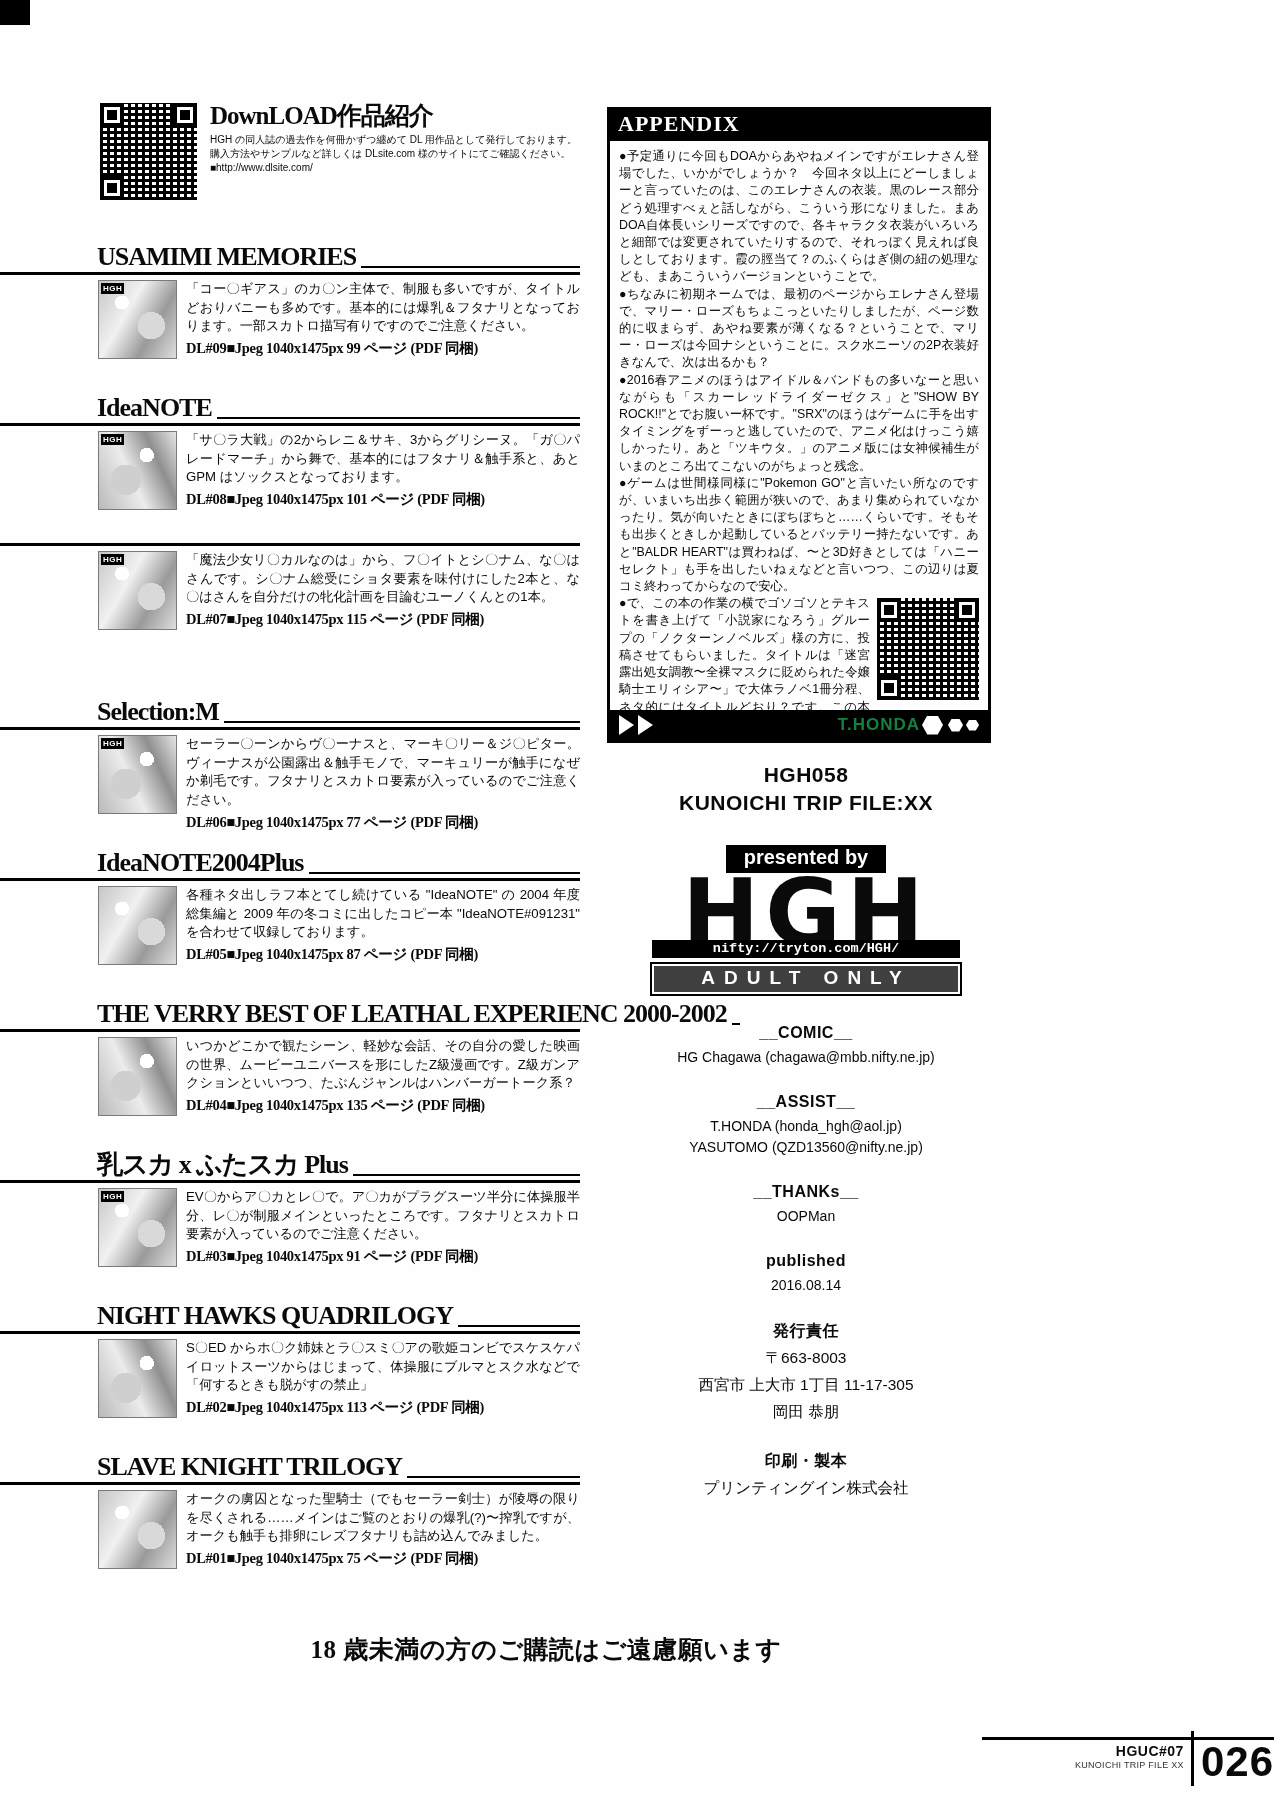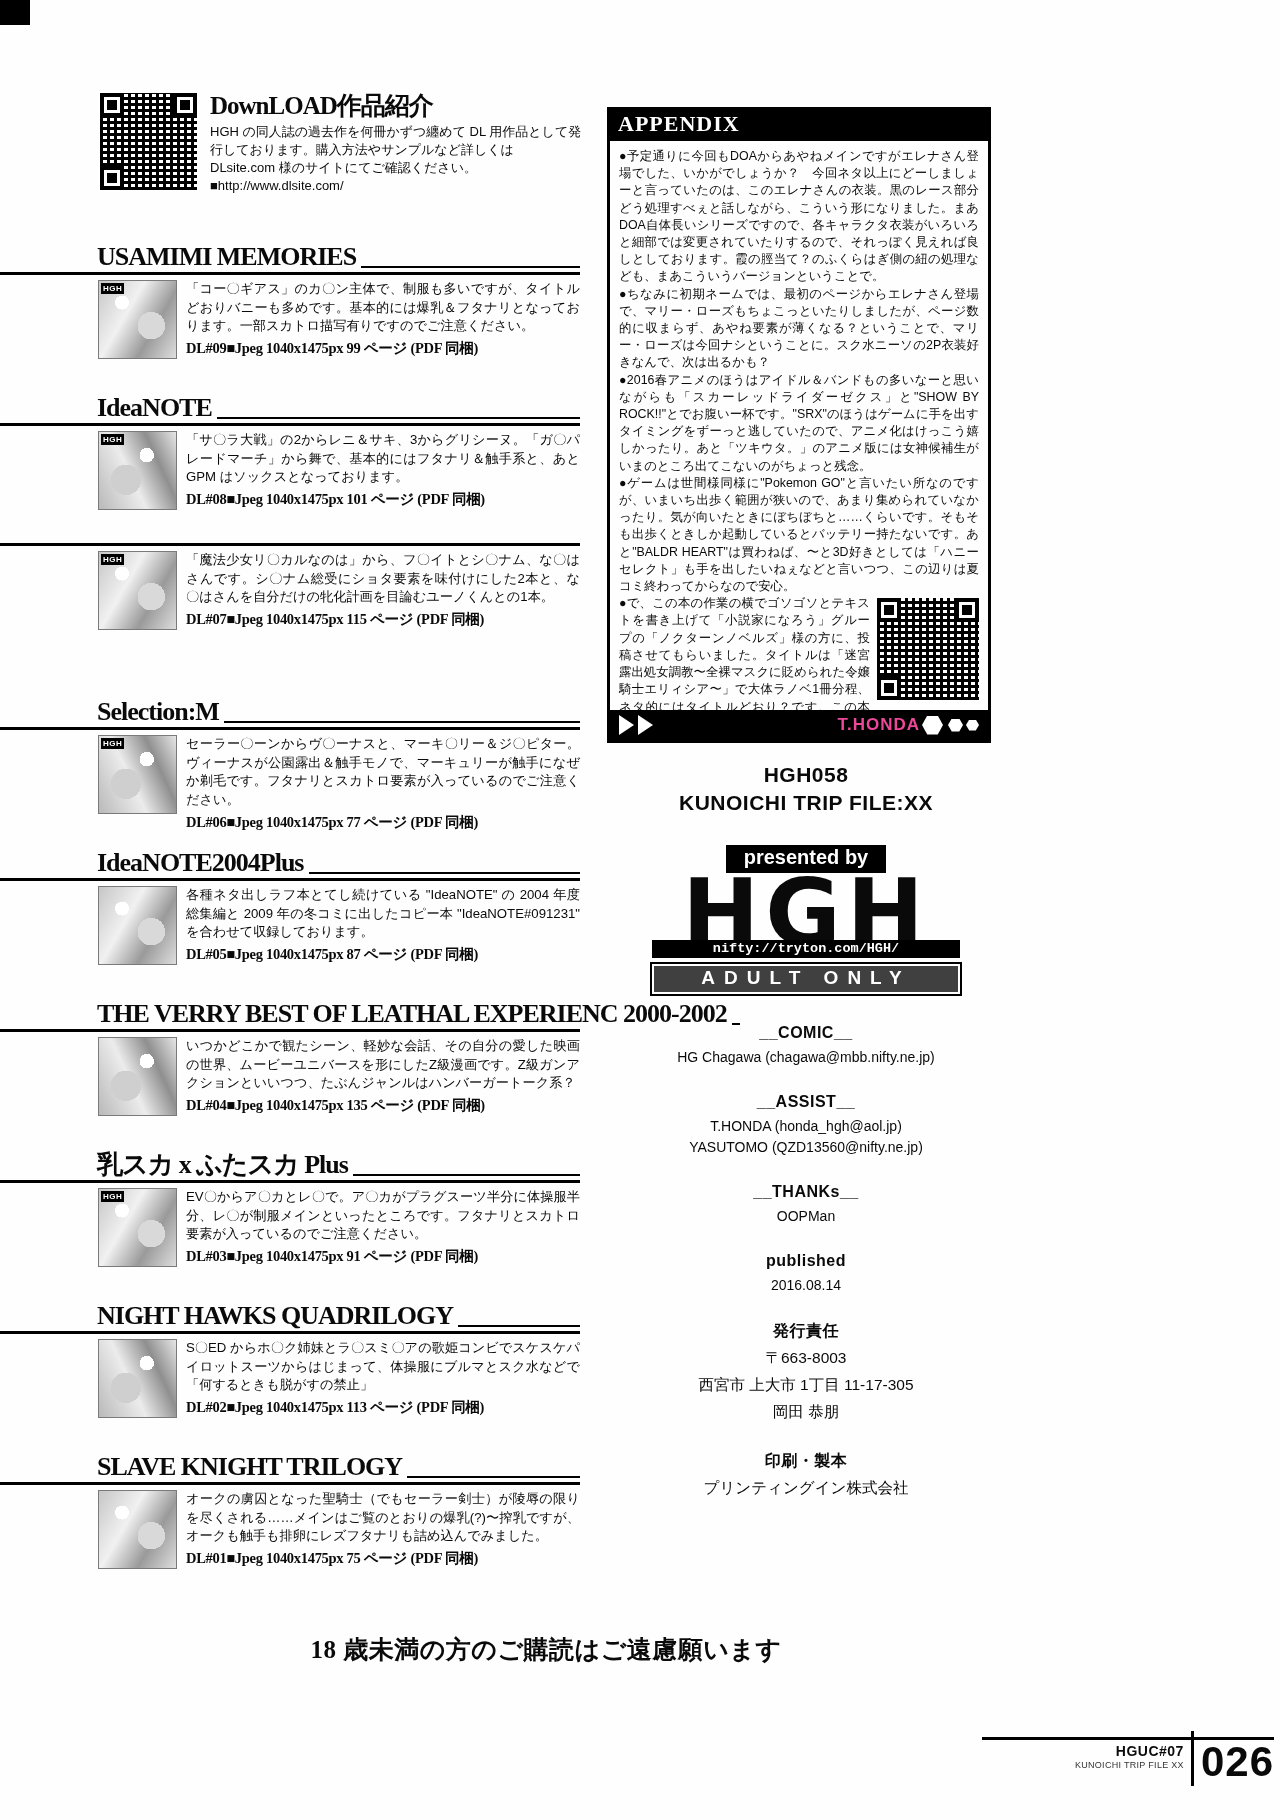--- a/index.html
+++ b/index.html
@@ -10,25 +10,25 @@
   
   .qr{position:relative;background:
       repeating-linear-gradient(0deg,#000 0 3px,transparent 3px 6px),
       repeating-linear-gradient(90deg,#000 0 3px,#fff 3px 7px);
       outline:2px solid #fff;}
   .qc{position:absolute;width:24px;height:24px;border:4px solid #000;background:#fff;box-sizing:border-box;}
   .qc::after{content:"";position:absolute;inset:3px;background:#000;}
   .qc.tl{top:0;left:0}.qc.tr{top:0;right:0}.qc.bl{bottom:0;left:0}
 
   
-  .intro{position:absolute;left:100px;top:93px;width:482px;display:flex;gap:13px;}
+  .intro{position:absolute;left:100px;top:103px;width:482px;display:flex;gap:13px;}
   .qr-intro{width:97px;height:97px;flex:none;}
   .intro-text h1{margin:0 0 5px;font-family:"Liberation Serif",serif;font-weight:700;
                  font-size:25px;letter-spacing:-1px;line-height:1;}
-  .intro-text p{margin:0;font-size:13px;line-height:1.38;}
+  .intro-text p{margin:0;font-size:10px;line-height:1.38;}
   .intro-url{margin-top:2px;}
 
   
   .works{position:absolute;left:0;top:239px;width:580px;}
   .work{height:151px;}
   .title-row{display:flex;align-items:flex-end;padding-left:97px;height:31px;}
   .wtitle{font-family:"Liberation Serif",serif;font-weight:700;font-size:26px;
           letter-spacing:-1px;line-height:1;white-space:nowrap;}
   .leader{flex:1;border-bottom:2px solid #000;margin:0 0 2px 5px;min-width:8px;}
   .rule{height:3px;background:#000;margin-top:2px;}
@@ -52,21 +52,21 @@
   .right-col{position:absolute;left:607px;top:0;width:384px;}
   .appendix{margin-top:107px;border:3px solid #000;height:630px;display:flex;flex-direction:column;box-sizing:content-box;}
   .ap-header{background:#000;color:#fff;font-family:"Liberation Serif",serif;font-weight:700;
              font-size:22px;letter-spacing:1px;padding:1px 8px 4px;}
   .ap-body{flex:1;padding:7px 9px 8px;overflow:hidden;font-size:12.4px;line-height:17.2px;text-align:justify;}
   .ap-body p{margin:0;}
   .qr-appendix{float:right;width:102px;height:102px;margin:3px 0 3px 7px;}
   .ap-footer{background:#000;height:30px;display:flex;align-items:center;padding:0 9px;gap:5px;flex:none;}
   .tri{width:0;height:0;border-left:15px solid #fff;border-top:10px solid transparent;border-bottom:10px solid transparent;}
   .tri+.tri{margin-left:-1px;}
-  .ap-sign{margin-left:auto;color:#ec4899;font-weight:700;font-size:17px;letter-spacing:1px;}
+  .ap-sign{margin-left:auto;color:#15803d;font-weight:700;font-size:17px;letter-spacing:1px;}
   .hex{display:inline-block;width:15px;height:13px;background:#fff;
        clip-path:polygon(25% 0,75% 0,100% 50%,75% 100%,25% 100%,0 50%);}
   .hex.h2{width:21px;height:19px;margin-left:-3px;}
   .hex.h3{width:13px;height:11px;margin-left:-2px;}
 
   
   .colophon{text-align:center;padding-left:14px;}
   .c-code{margin-top:20px;font-size:21px;font-weight:700;letter-spacing:.5px;}
   .c-title{font-size:21px;font-weight:700;margin-top:4px;letter-spacing:.5px;}
   .c-presented{margin-top:30px;}

